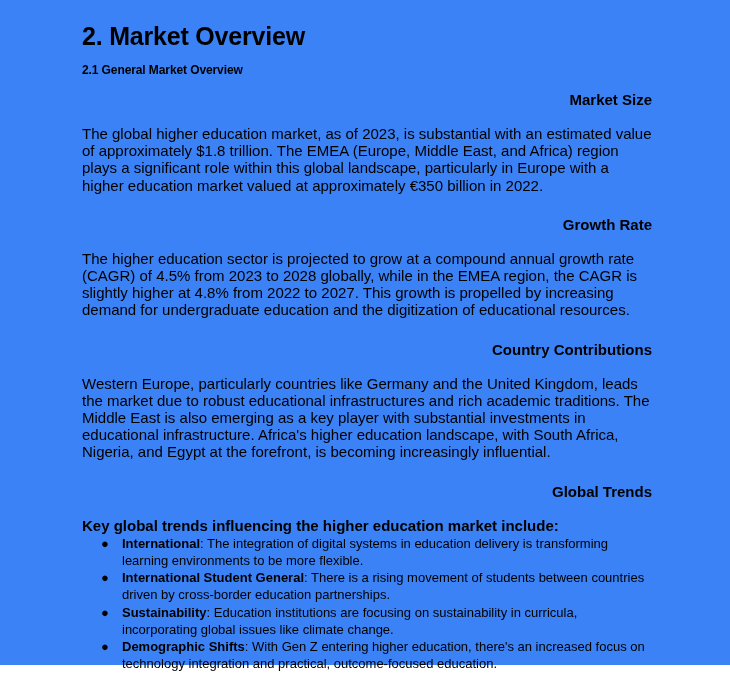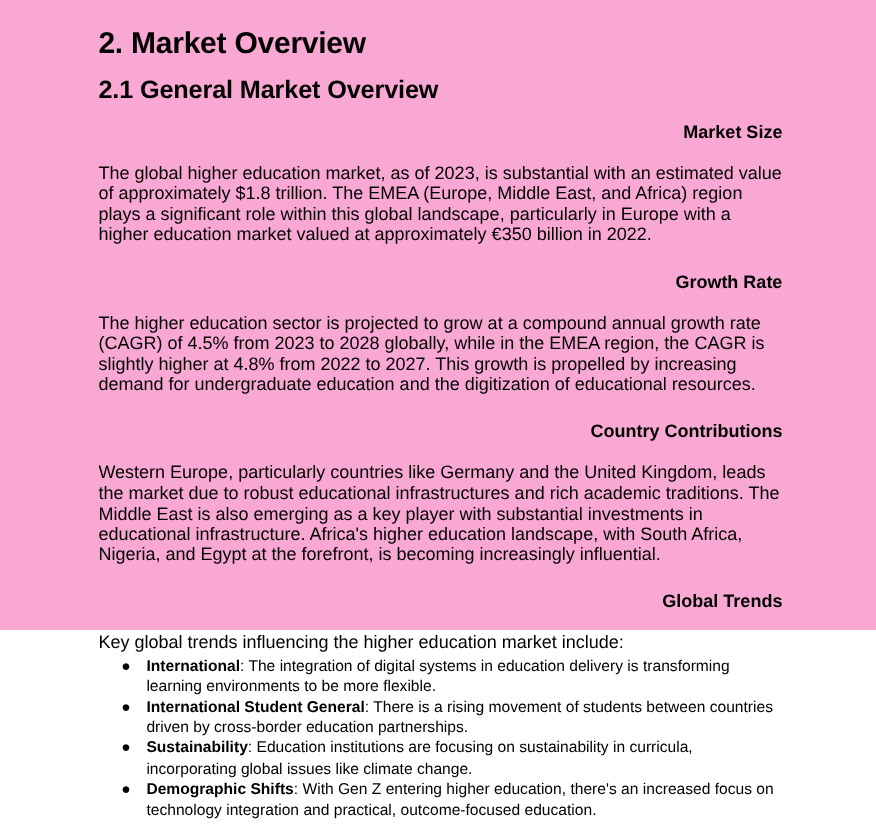--- a/index.html
+++ b/index.html
@@ -13,35 +13,35 @@
     height: 695px;
     overflow: hidden;
     font-family: "Liberation Sans", sans-serif;
     color: #000000;
     -webkit-font-smoothing: antialiased;
   }
 
   .page {
     box-sizing: border-box;
     width: 730px;
-    height: 525px;
+    height: 665px;
     padding: 22px 78px 6px 82px;
-    background: #f9a8d4;
+    background: #3b82f6;
   }
 
   .doc-h1 {
     font-size: 25px;
     font-weight: bold;
     line-height: 1.18;
     letter-spacing: -0.2px;
     margin: 0 0 9px 0;
   }
 
   .doc-h2 {
-    font-size: 21px;
+    font-size: 12px;
     font-weight: bold;
     line-height: 1.2;
     letter-spacing: -0.1px;
     margin: 11px 0 14px 0;
   }
 
   .doc-h3 {
     font-size: 15px;
     font-weight: bold;
     line-height: 1.2;
@@ -55,20 +55,21 @@
 
   .doc-p {
     font-size: 15px;
     line-height: 17.2px;
     margin: 0 0 6px 0;
     text-align: left;
   }
 
   .doc-p.lead-in {
     margin-bottom: 1px;
+    font-weight: bold;
   }
 
   .bullet-list {
     list-style: none;
     margin: 0;
     padding: 0;
   }
 
   .bullet-item {
     position: relative;

